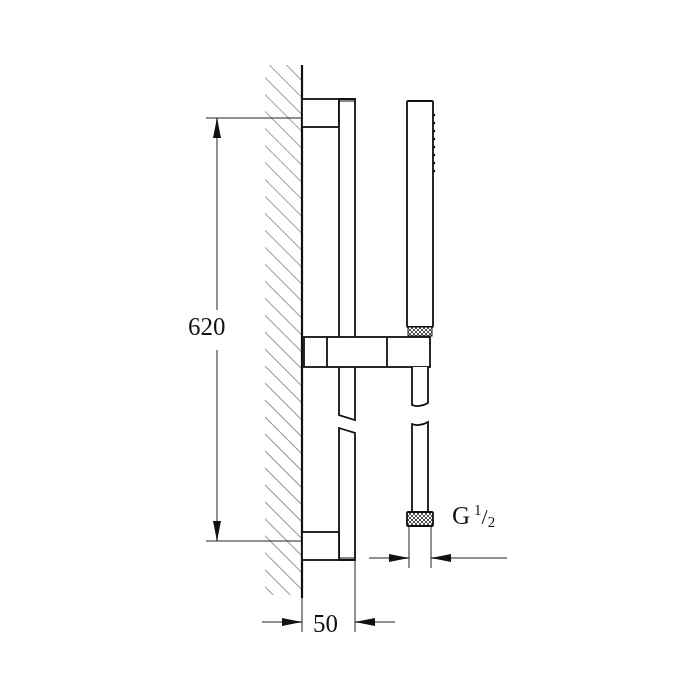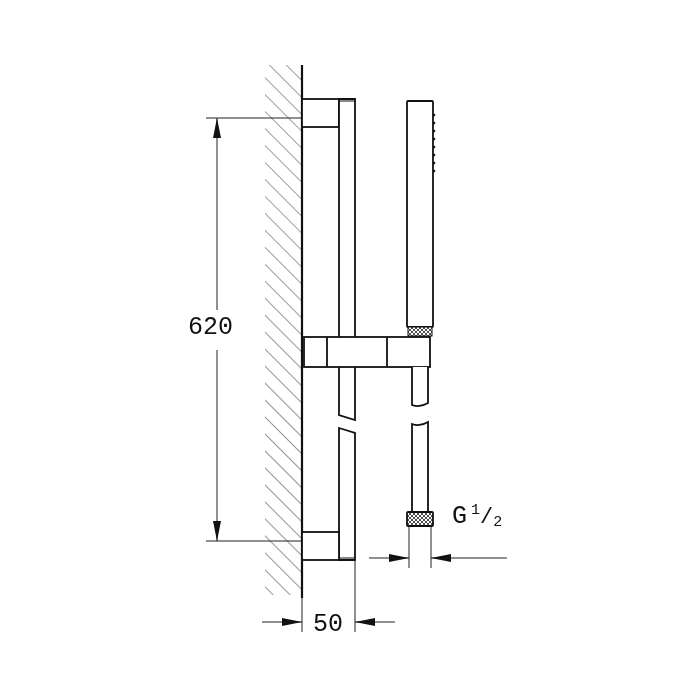--- a/index.html
+++ b/index.html
@@ -1,18 +1,18 @@
 <!DOCTYPE html>
 <html><head>
 <meta charset="utf-8">
 <style>
   html, body { margin: 0; padding: 0; background: #ffffff; }
   body { width: 700px; height: 700px; position: relative; overflow: hidden; }
   svg { position: absolute; left: 0; top: 0; }
-  .label { position: absolute; font-family: Liberation Mono, monospace; color: #111; }
+  .label { position: absolute; font-family: Liberation Serif, serif; color: #111; }
   .dim-620 { left: 188px; top: 313px; font-size: 25px; }
   .dim-50 { left: 313px; top: 610px; font-size: 25px; }
   .dim-g { left: 452px; top: 502px; font-size: 25px; }
   .dim-g .frac-num { font-size: 15px; position: relative; top: -9px; margin-left: 4px; }
   .dim-g .frac-slash { font-size: 22px; }
   .dim-g .frac-den { font-size: 15px; position: relative; top: 3px; }
 </style>
 </head>
 <body>
 

